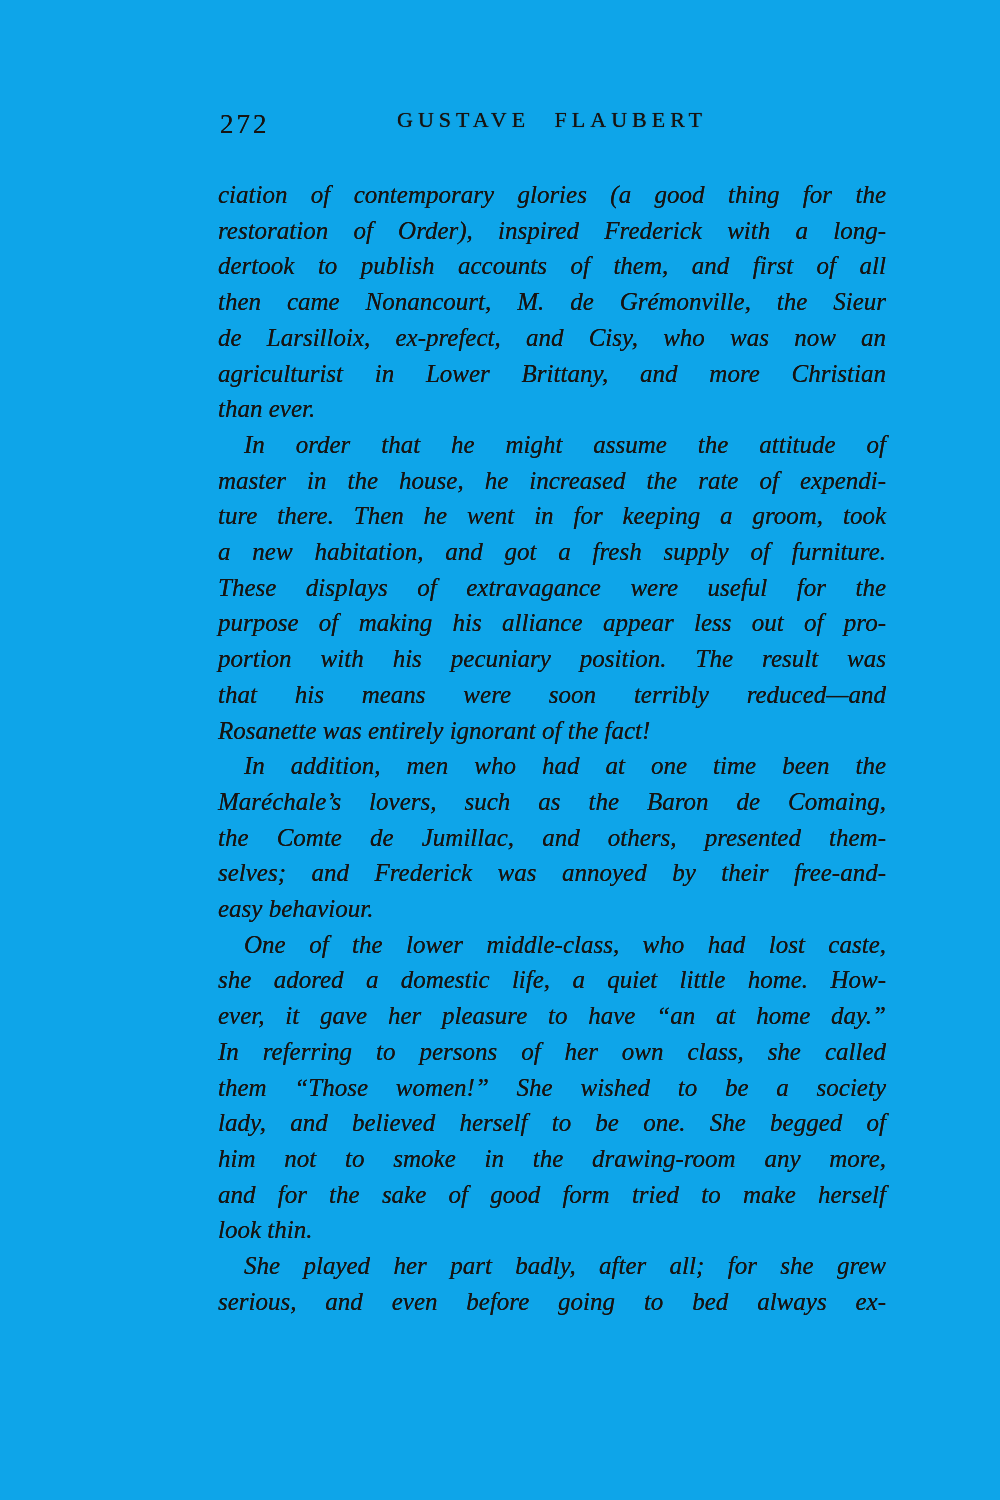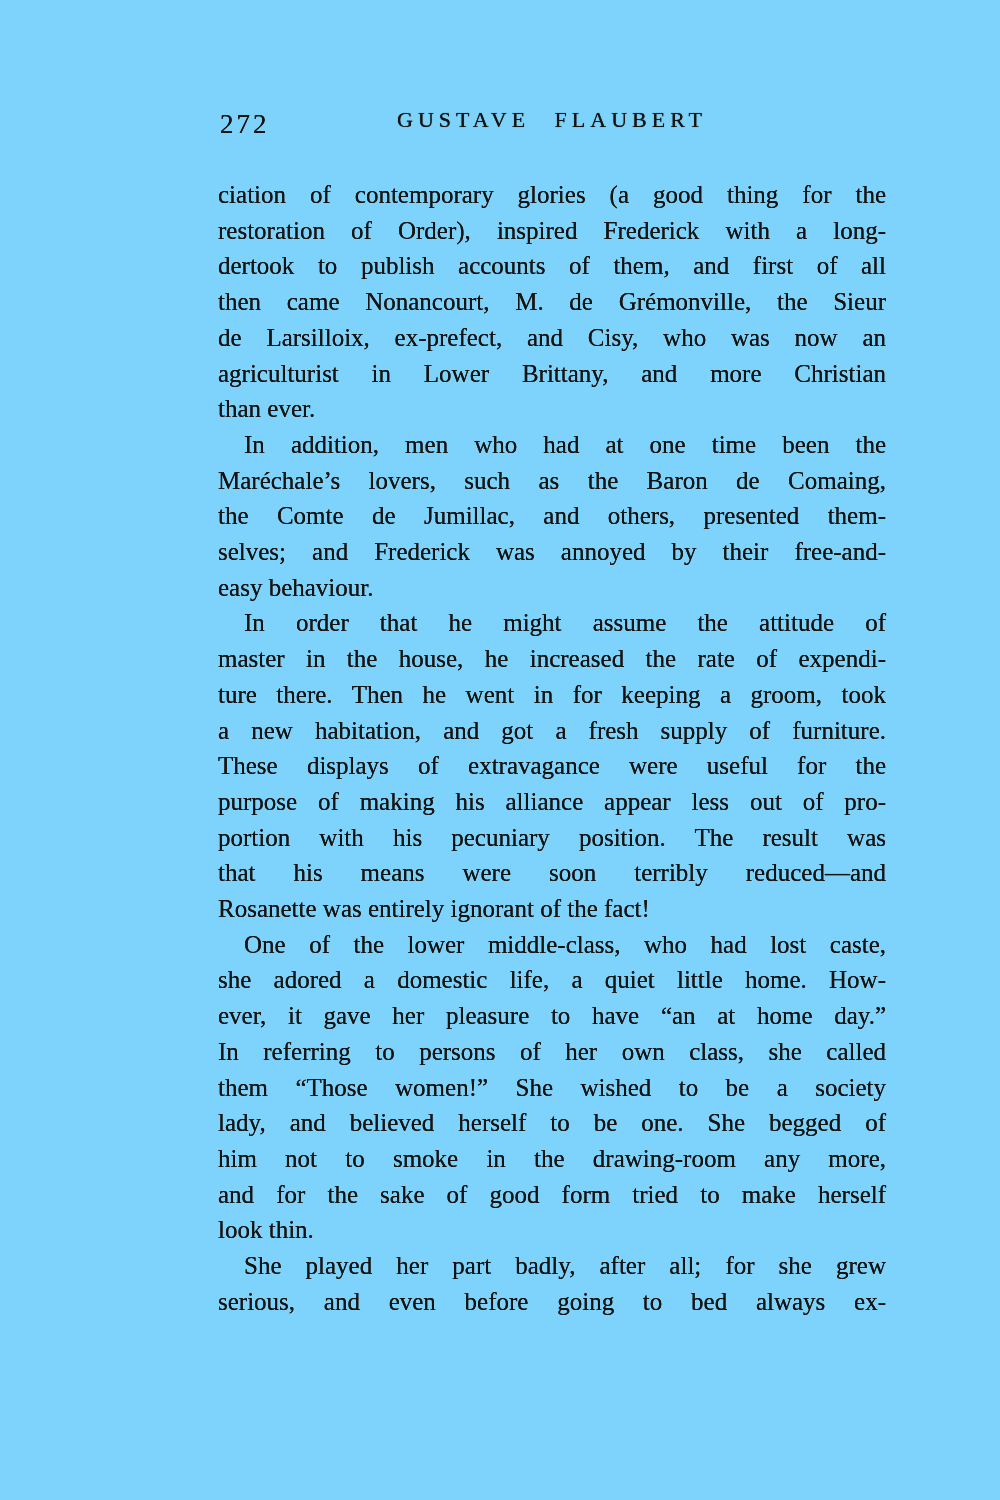--- a/index.html
+++ b/index.html
@@ -1,21 +1,21 @@
 <!DOCTYPE html>
 <html><head>
 <meta charset="utf-8">
 <style>
   html, body { margin: 0; padding: 0; background: #e8e8e8; }
   .page {
     position: relative;
     width: 1000px;
     height: 1500px;
     margin: 0 auto;
-    background: #7dd3fc;
+    background: #0ea5e9;
     overflow: hidden;
     font-family: "Liberation Serif", "DejaVu Serif", serif;
     color: #161412;
   }
   .header-row {
     position: absolute;
     left: 218px;
     top: 102px;
     width: 668px;
     height: 40px;
@@ -40,21 +40,21 @@
   }
   .body-text {
     position: absolute;
     left: 218px;
     top: 177px;
     width: 668px;
     font-size: 25px;
     line-height: 35.7px;
     text-shadow: 0 0 0.6px currentColor;
   }
-  .para { margin: 0; }
+  .para { margin: 0; font-style: italic; }
   .line {
     text-align: justify;
     text-align-last: justify;
     min-height: 35.7px;
   }
   .line.lastline { text-align-last: left; }
   .line.indent { text-indent: 26px; }
 </style>
 </head>
 <body>
@@ -70,36 +70,36 @@
       <div class="para">
         <div class="line">ciation of contemporary glories (a good thing for the</div>
         <div class="line">restoration of Order), inspired Frederick with a long-</div>
         <div class="line">dertook to publish accounts of them, and first of all</div>
         <div class="line">then came Nonancourt, M. de Grémonville, the Sieur</div>
         <div class="line">de Larsilloix, ex-prefect, and Cisy, who was now an</div>
         <div class="line">agriculturist in Lower Brittany, and more Christian</div>
         <div class="line lastline">than ever.</div>
       </div>
       <div class="para">
-        <div class="line indent">In addition, men who had at one time been the</div>
-        <div class="line">Maréchale’s lovers, such as the Baron de Comaing,</div>
-        <div class="line">the Comte de Jumillac, and others, presented them-</div>
-        <div class="line">selves; and Frederick was annoyed by their free-and-</div>
-        <div class="line lastline">easy behaviour.</div>
-      </div>
-      <div class="para">
         <div class="line indent">In order that he might assume the attitude of</div>
         <div class="line">master in the house, he increased the rate of expendi-</div>
         <div class="line">ture there. Then he went in for keeping a groom, took</div>
         <div class="line">a new habitation, and got a fresh supply of furniture.</div>
         <div class="line">These displays of extravagance were useful for the</div>
         <div class="line">purpose of making his alliance appear less out of pro-</div>
         <div class="line">portion with his pecuniary position. The result was</div>
         <div class="line">that his means were soon terribly reduced—and</div>
         <div class="line lastline">Rosanette was entirely ignorant of the fact!</div>
+      </div>
+      <div class="para">
+        <div class="line indent">In addition, men who had at one time been the</div>
+        <div class="line">Maréchale’s lovers, such as the Baron de Comaing,</div>
+        <div class="line">the Comte de Jumillac, and others, presented them-</div>
+        <div class="line">selves; and Frederick was annoyed by their free-and-</div>
+        <div class="line lastline">easy behaviour.</div>
       </div>
       <div class="para">
         <div class="line indent">One of the lower middle-class, who had lost caste,</div>
         <div class="line">she adored a domestic life, a quiet little home. How-</div>
         <div class="line">ever, it gave her pleasure to have “an at home day.”</div>
         <div class="line">In referring to persons of her own class, she called</div>
         <div class="line">them “Those women!” She wished to be a society</div>
         <div class="line">lady, and believed herself to be one. She begged of</div>
         <div class="line">him not to smoke in the drawing-room any more,</div>
         <div class="line">and for the sake of good form tried to make herself</div>

